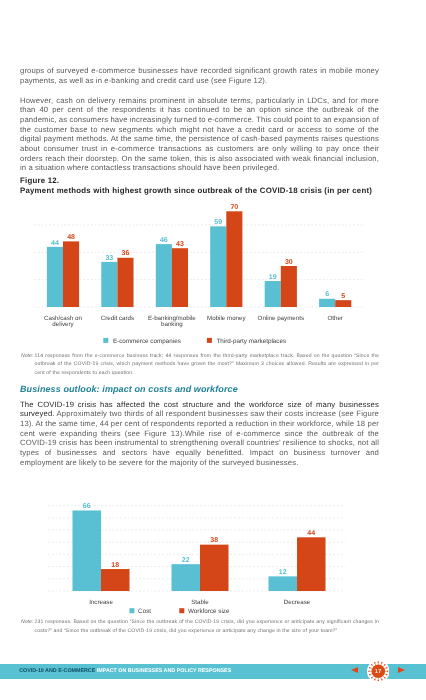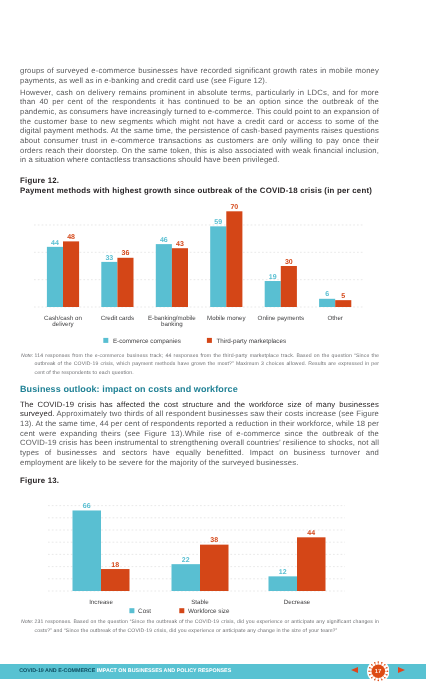--- a/index.html
+++ b/index.html
@@ -4,26 +4,26 @@
 <title>COVID-19 and E-commerce</title>
 <style>
   html,body{margin:0;padding:0;background:#fff;}
   body{width:426px;height:700px;font-family:"Liberation Sans",sans-serif;
        -webkit-font-smoothing:antialiased;text-rendering:geometricPrecision;}
   .page{position:relative;width:426px;height:700px;overflow:hidden;background:#fff;}
   .content{position:absolute;left:0;top:0;width:426px;height:700px;}
   .blk{position:absolute;left:20px;width:359px;}
 
   p.body{font-size:7.7px;letter-spacing:0.14px;word-spacing:-0.15px;line-height:9.65px;color:#58595b;text-align:justify;margin:0;}
-  p.body + p.body{margin-top:2px;}
+  p.body + p.body{margin-top:10px;}
   p.body b{color:#231f20;font-weight:normal;}
 
   .fig-head{font-size:7.85px;letter-spacing:0.22px;line-height:9.9px;color:#231f20;font-weight:bold;margin:0;white-space:nowrap;}
 
-  .sec-head{font-size:9.0px;letter-spacing:0.1px;font-weight:bold;color:#1f8195;margin:0;line-height:11px;white-space:nowrap;}
+  .sec-head{font-size:9.0px;letter-spacing:0.1px;font-weight:bold;font-style:italic;color:#1f8195;margin:0;line-height:11px;white-space:nowrap;}
 
   .note{position:absolute;left:34.6px;width:344.5px;font-size:5.1px;letter-spacing:0.14px;line-height:8.25px;color:#6d6e71;text-align:justify;margin:0;}
   .note .lbl{position:absolute;left:-13.6px;top:0;font-style:italic;letter-spacing:0;}
 
   .chart{position:absolute;}
 
   
   .footer{position:absolute;left:0;top:664px;width:426px;height:15.2px;background:#58c2d2;}
   .footer-text{position:absolute;left:19.2px;top:668.4px;font-size:5.35px;line-height:6.6px;white-space:nowrap;}
   .footer-text .ft1{color:#0e4f61;font-weight:bold;}
@@ -97,21 +97,20 @@
           <text x="196.49999999999997" y="140.6" fill="#414042" font-size="6.3" font-family="&quot;Liberation Sans&quot;,sans-serif">Third-party marketplaces</text>
         </svg></div>
 
     <p class="note" style="top:352.2px"><span class="lbl">Note:</span><span>114 responses from the e‑commerce business track; 44 responses from the third‑party marketplace track. Based on the question “Since the outbreak of the COVID‑19 crisis, which payment methods have grown the most?” Maximum 3 choices allowed. Results are expressed in per cent of the respondents to each question.</span></p>
 
     <div class="blk sec-head" style="top:383.6px">Business outlook: impact on costs and workforce</div>
 
     <p class="body blk" style="top:399.7px"><b>The COVID‑19 crisis has affected the cost structure and the workforce size of many businesses surveyed.</b><span> Approximately two thirds of all respondent businesses saw their costs increase (see Figure 13). At the same time, 44 per cent of respondents reported a reduction in their workforce, while 18 per cent were expanding theirs (see Figure 13).While rise of e‑commerce since the outbreak of the COVID‑19 crisis has been instrumental to strengthening overall countries’ resilience to shocks, not all types of businesses and sectors have equally benefitted. Impact on business turnover and employment are likely to be severe for the majority of the surveyed businesses.</span></p>
 
     <div class="blk" style="top:475.9px">
-      <div class="fig-head">Figure 13.</div>
     </div>
 
     <div class="chart" id="chart13" style="left:20px;top:500.8px"><svg width="386" height="130" viewBox="0 0 386 130">
           <line x1="28" x2="325" y1="90" y2="90" stroke="#dcdcdc" stroke-width="0.62" stroke-dasharray="1.7 2.1"></line>
           <line x1="28" x2="325" y1="77.8" y2="77.8" stroke="#dcdcdc" stroke-width="0.62" stroke-dasharray="1.7 2.1"></line>
           <line x1="28" x2="325" y1="65.6" y2="65.6" stroke="#dcdcdc" stroke-width="0.62" stroke-dasharray="1.7 2.1"></line>
           <line x1="28" x2="325" y1="53.4" y2="53.4" stroke="#dcdcdc" stroke-width="0.62" stroke-dasharray="1.7 2.1"></line>
           <line x1="28" x2="325" y1="41.2" y2="41.2" stroke="#dcdcdc" stroke-width="0.62" stroke-dasharray="1.7 2.1"></line>
           <line x1="28" x2="325" y1="29" y2="29" stroke="#dcdcdc" stroke-width="0.62" stroke-dasharray="1.7 2.1"></line>
           <line x1="28" x2="325" y1="16.799999999999997" y2="16.799999999999997" stroke="#dcdcdc" stroke-width="0.62" stroke-dasharray="1.7 2.1"></line>

